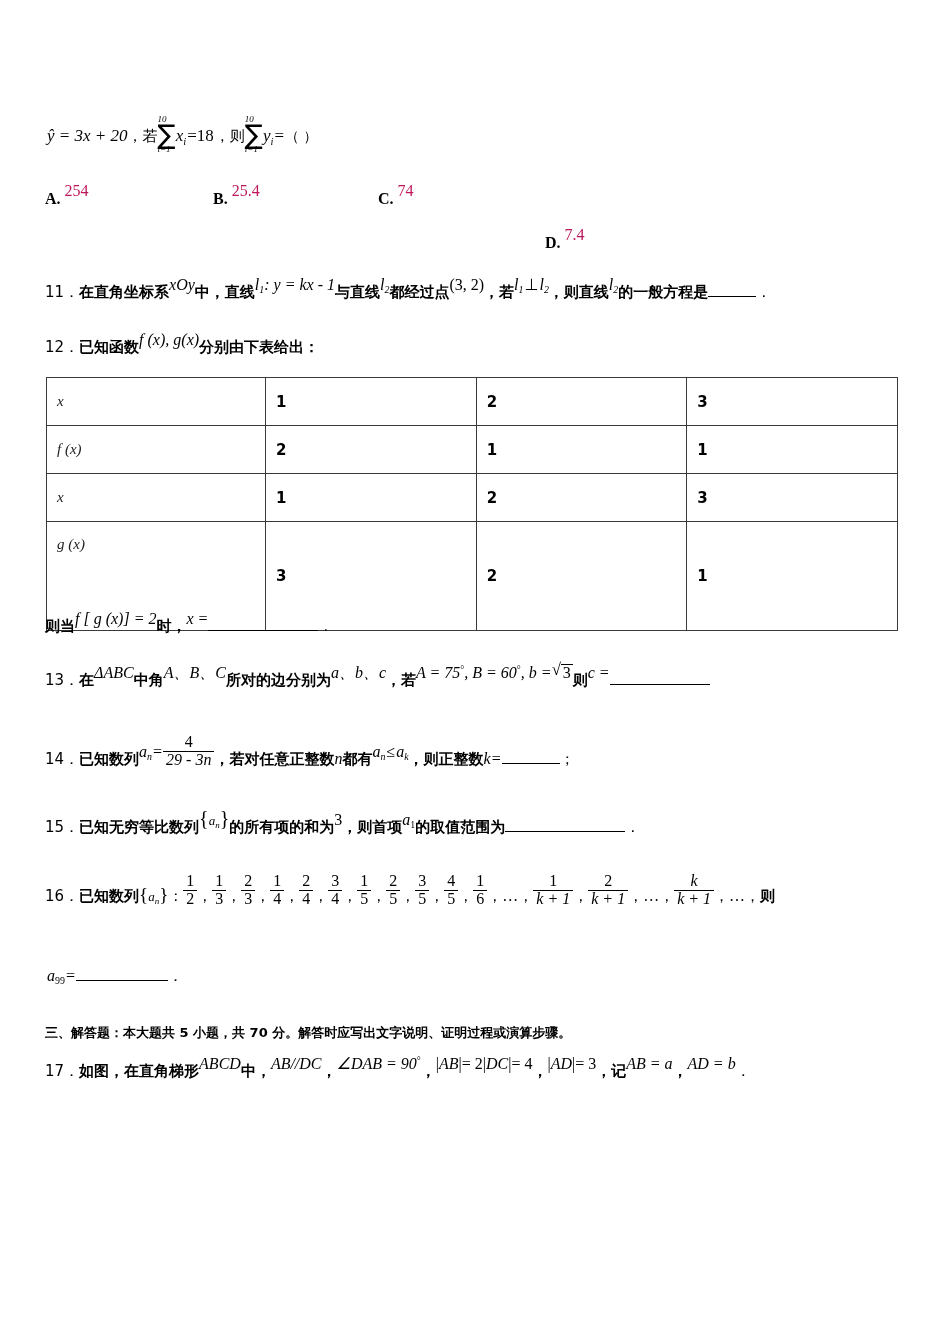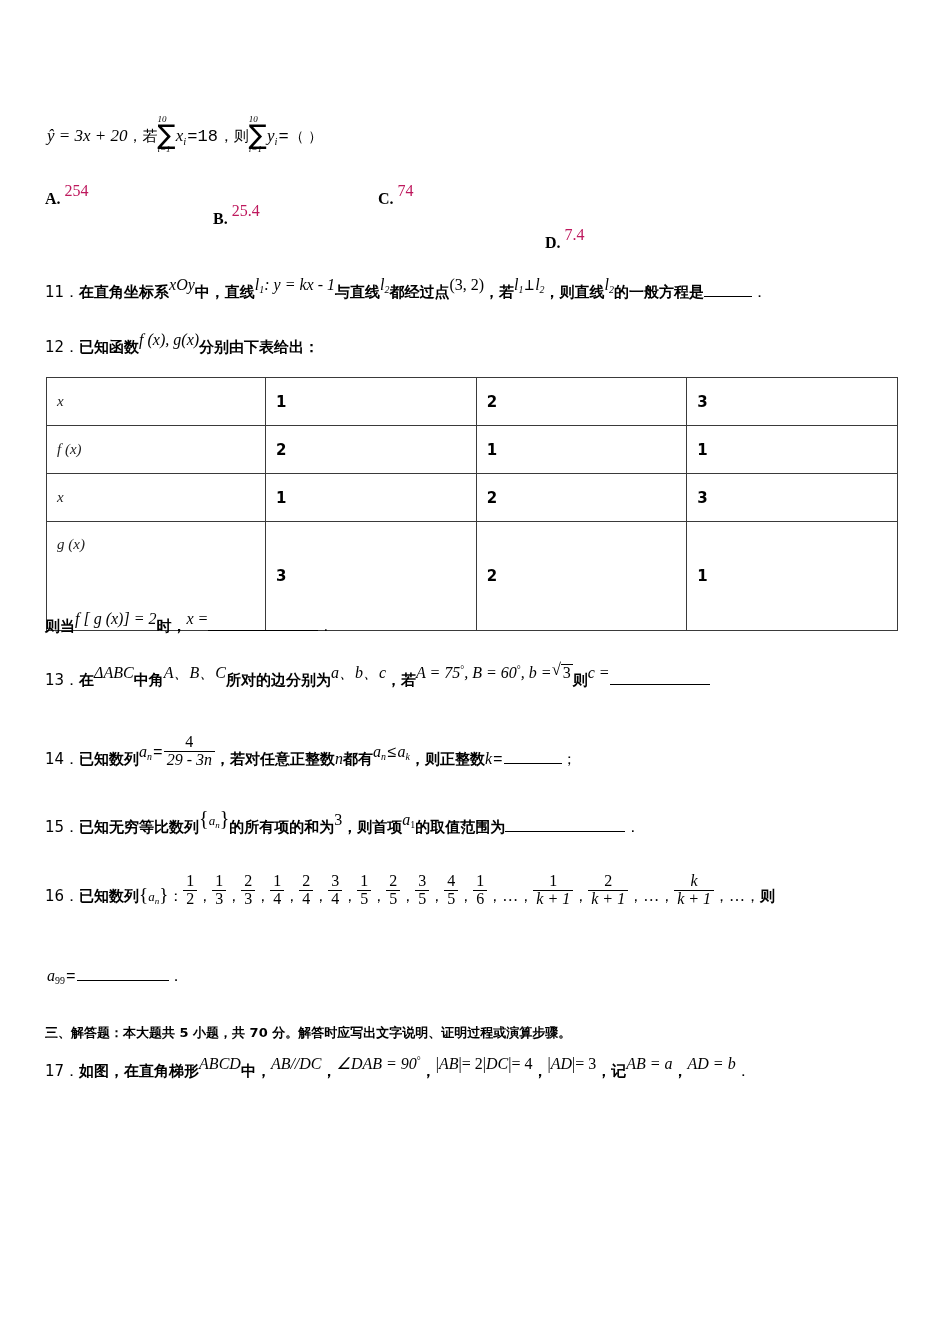--- a/index.html
+++ b/index.html
@@ -9,21 +9,21 @@
     font-family:"Liberation Serif", serif;
     color:#000;
     position:relative;
     overflow:hidden;
   }
   .page { position:relative; width:950px; height:1344px; }
 
   
   .mi { font-family:"Liberation Serif", serif; font-style:italic; }
   .mn { font-family:"Liberation Serif", serif; font-style:normal; }
-  .mo { font-family:Liberation Mono, monospace; font-style:normal; padding:0 1px; }
+  .mo { font-family:Liberation Serif, serif; font-style:normal; padding:0 1px; }
   .cn { font-family:"DejaVu Sans", sans-serif; font-weight:bold; font-size:15px; }
   .cn-n { font-family:"DejaVu Sans", sans-serif; font-weight:normal; font-size:15px; }
 
   .mathline { font-size:17px; line-height:1; white-space:nowrap; }
   .sub  { font-size:0.62em; vertical-align:-0.34em; font-style:italic; }
   .subn { font-size:0.62em; vertical-align:-0.34em; font-style:normal; }
   .sup  { font-size:0.62em; vertical-align:0.5em; font-style:normal; }
 
   
   .raise { position:relative; top:-7px; }
@@ -100,21 +100,21 @@
       </span><span class="mi">x</span><span class="sub">i</span><span class="mo">=18</span><span class="cn-n">，则</span><span class="sum">
         <span class="lim">10</span>
         <span class="big">∑</span>
         <span class="lim">i=1</span>
       </span><span class="mi">y</span><span class="sub">i</span><span class="mo">=</span><span class="cn-n" style="font-size:14px;">（  ）</span>
   </div>
 
   <div class="blk" style="left:45px; top:190px;">
     <span class="choice-label">A.</span><span class="choice-val mn">254</span>
   </div>
-  <div class="blk" style="left:213px; top:190px;margin-top:20px;">
+  <div class="blk" style="left:213px; top:190px;">
     <span class="choice-label">B.</span><span class="choice-val mn">25.4</span>
   </div>
   <div class="blk" style="left:378px; top:190px;">
     <span class="choice-label">C.</span><span class="choice-val mn">74</span>
   </div>
   <div class="blk" style="left:545px; top:190px;margin-top:44px;">
     <span class="choice-label">D.</span><span class="choice-val mn">7.4</span>
   </div>
 
 

